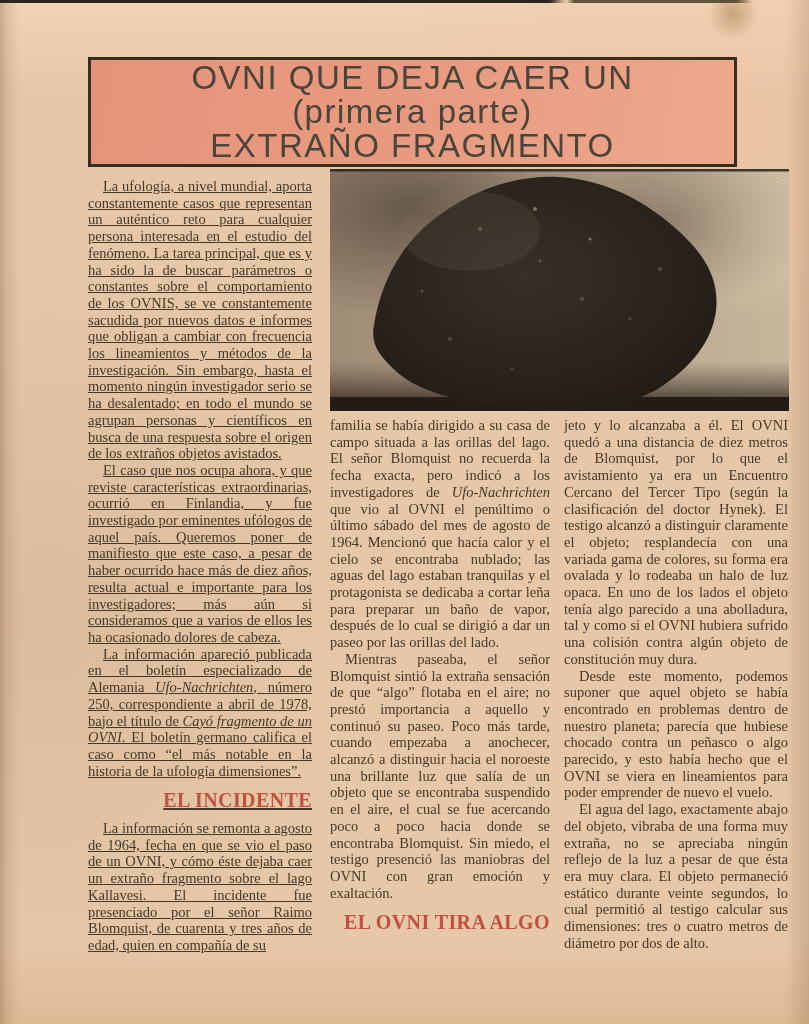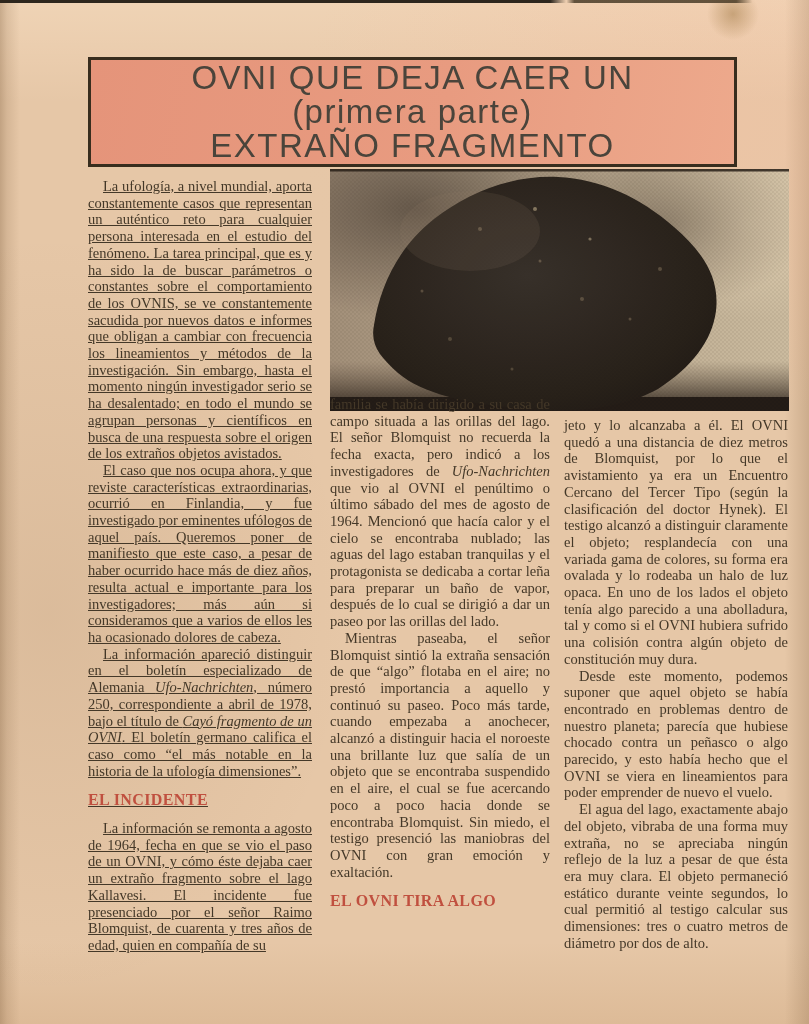--- a/index.html
+++ b/index.html
@@ -34,25 +34,25 @@
   }
   .photo{position:absolute;left:330px;top:169px;width:459px;height:242px;display:block;}
   .col{
     position:absolute;width:224px;text-align:justify;
     font-size:14.5px;line-height:16.7px;
   }
   .col p{margin:0;text-indent:15px;}
   .col p.noindent{text-indent:0;}
   .col i{font-style:italic;}
   .red-head{
-    font-size:16px;font-weight:bold;color:#c0503f;text-align:left;
+    font-size:20px;font-weight:bold;color:#c0503f;text-align:right;
     margin:13px 0 11px 0;letter-spacing:.4px;
   }
   .col-left{left:88px;top:178px;text-decoration:underline;}
-  .col-middle{left:330px;top:396px;width:220px;}
+  .col-middle{left:330px;top:417px;width:220px;}
   .col-right{left:564px;top:417px;}
 </style>
 </head>
 <body>
 
 <div class="page">
 
   <div class="top-edge"></div>
 
   <div class="title-box">
@@ -125,21 +125,21 @@
     <circle cx="330" cy="100" r="2" fill="rgba(160,140,110,0.4)"></circle>
     <circle cx="92" cy="122" r="1.5" fill="rgba(160,140,110,0.4)"></circle>
 
     <rect x="0" y="0" width="459" height="242" fill="url(#halftone)"></rect>
     <rect x="0" y="0" width="459" height="2.5" fill="rgba(40,32,24,0.85)"></rect>
   </svg>
 
   <div class="col col-left">
     <p>La ufología, a nivel mundial, aporta constantemente casos que representan un auténtico reto para cualquier persona interesada en el estudio del fenómeno. La tarea principal, que es y ha sido la de buscar parámetros o constantes sobre el comportamiento de los OVNIS, se ve constantemente sacudida por nuevos datos e informes que obligan a cambiar con frecuencia los lineamientos y métodos de la investigación. Sin embargo, hasta el momento ningún investigador serio se ha desalentado; en todo el mundo se agrupan personas y científicos en busca de una respuesta sobre el origen de los extraños objetos avistados.</p>
     <p>El caso que nos ocupa ahora, y que reviste características extraordinarias, ocurrió en Finlandia, y fue investigado por eminentes ufólogos de aquel país. Queremos poner de manifiesto que este caso, a pesar de haber ocurrido hace más de diez años, resulta actual e importante para los investigadores; más aún si consideramos que a varios de ellos les ha ocasionado dolores de cabeza.</p>
-    <p><span>La información apareció distinguir en el boletín especializado de Alemania </span><i>Ufo-Nachrichten</i><span>, número 250, correspondiente a abril de 1978, bajo el título de </span><i>Cayó fragmento de un OVNI</i><span>. El boletín germano califica el caso como “el más notable en la historia de la ufología dimensiones”.</span></p>
+    <p><span>La información apareció publicada en el boletín especializado de Alemania </span><i>Ufo-Nachrichten</i><span>, número 250, correspondiente a abril de 1978, bajo el título de </span><i>Cayó fragmento de un OVNI</i><span>. El boletín germano califica el caso como “el más notable en la historia de la ufología dimensiones”.</span></p>
     <h3 class="red-head">EL INCIDENTE</h3>
     <p>La información se remonta a agosto de 1964, fecha en que se vio el paso de un OVNI, y cómo éste dejaba caer un extraño fragmento sobre el lago Kallavesi. El incidente fue presenciado por el señor Raimo Blomquist, de cuarenta y tres años de edad, quien en compañía de su</p>
   </div>
 
   <div class="col col-middle">
     <p class="noindent"><span>familia se había dirigido a su casa de campo situada a las orillas del lago. El señor Blomquist no recuerda la fecha exacta, pero indicó a los investigadores de </span><i>Ufo-Nachrichten</i><span> que vio al OVNI el penúltimo o último sábado del mes de agosto de 1964. Mencionó que hacía calor y el cielo se encontraba nublado; las aguas del lago estaban tranquilas y el protagonista se dedicaba a cortar leña para preparar un baño de vapor, después de lo cual se dirigió a dar un paseo por las orillas del lado.</span></p>
     <p>Mientras paseaba, el señor Blomquist sintió la extraña sensación de que “algo” flotaba en el aire; no prestó importancia a aquello y continuó su paseo. Poco más tarde, cuando empezaba a anochecer, alcanzó a distinguir hacia el noroeste una brillante luz que salía de un objeto que se encontraba suspendido en el aire, el cual se fue acercando poco a poco hacia donde se encontraba Blomquist. Sin miedo, el testigo presenció las maniobras del OVNI con gran emoción y exaltación.</p>
     <h3 class="red-head">EL OVNI TIRA ALGO</h3>
   </div>
 

